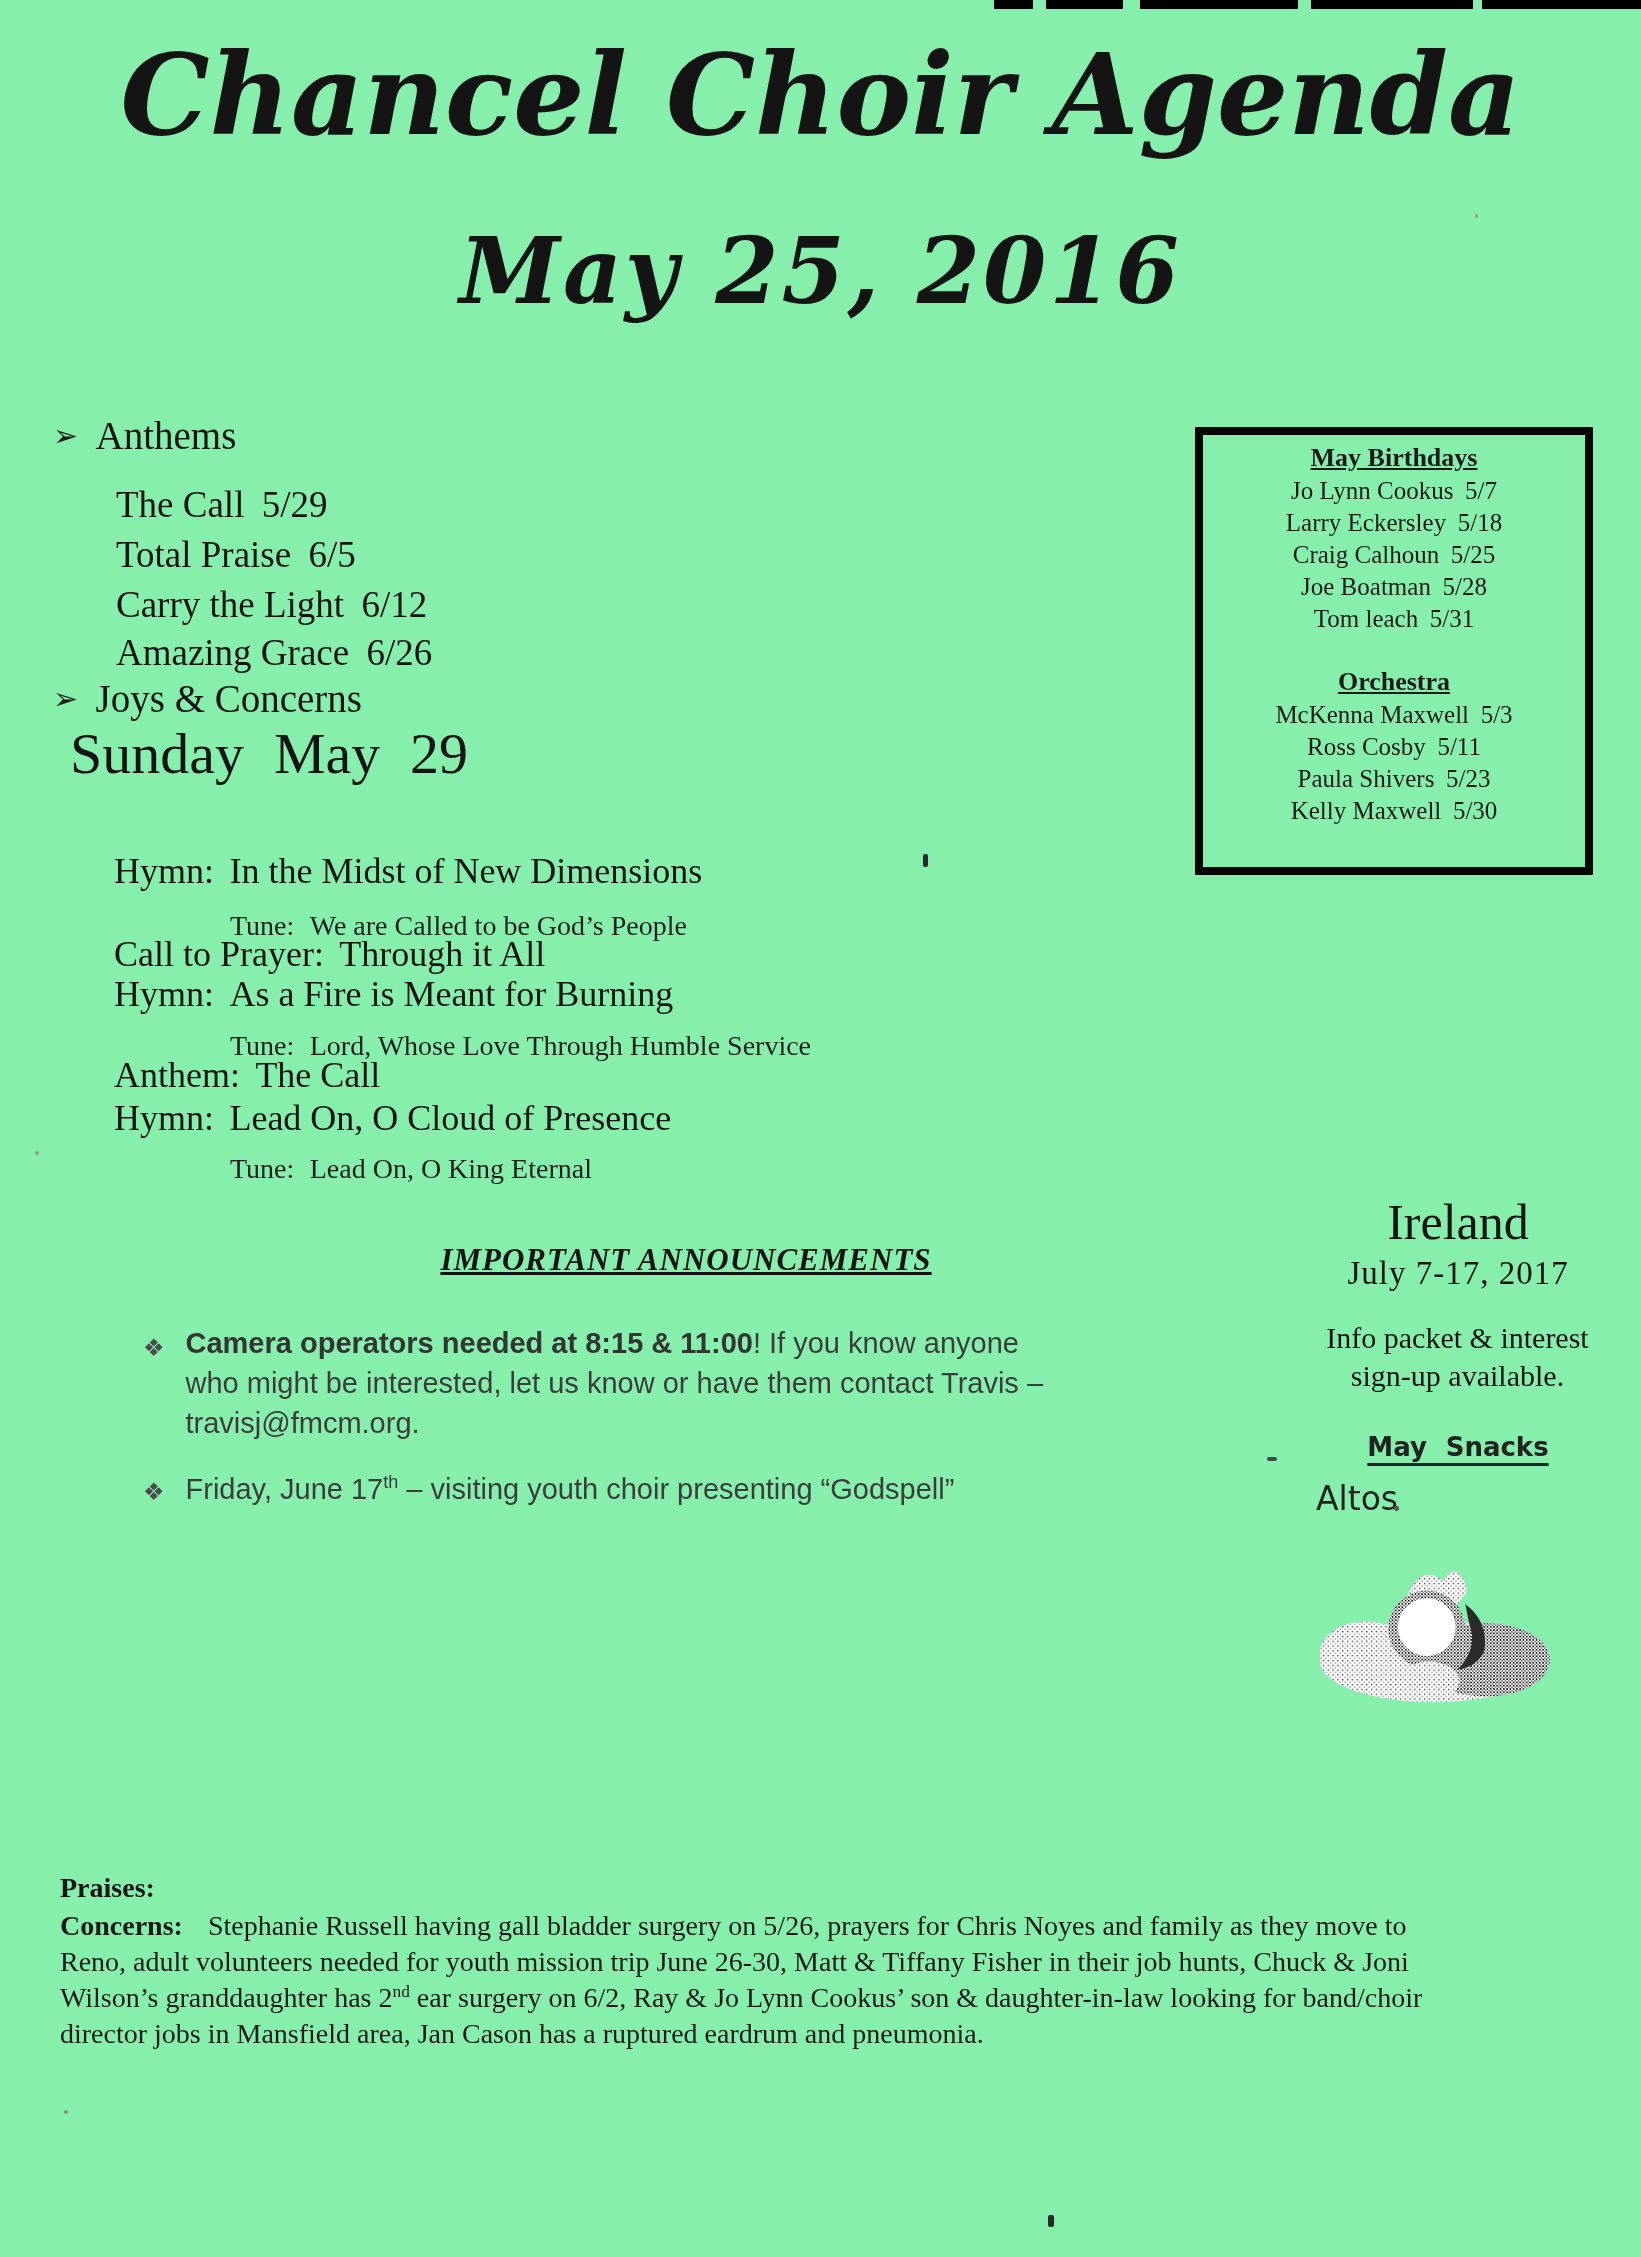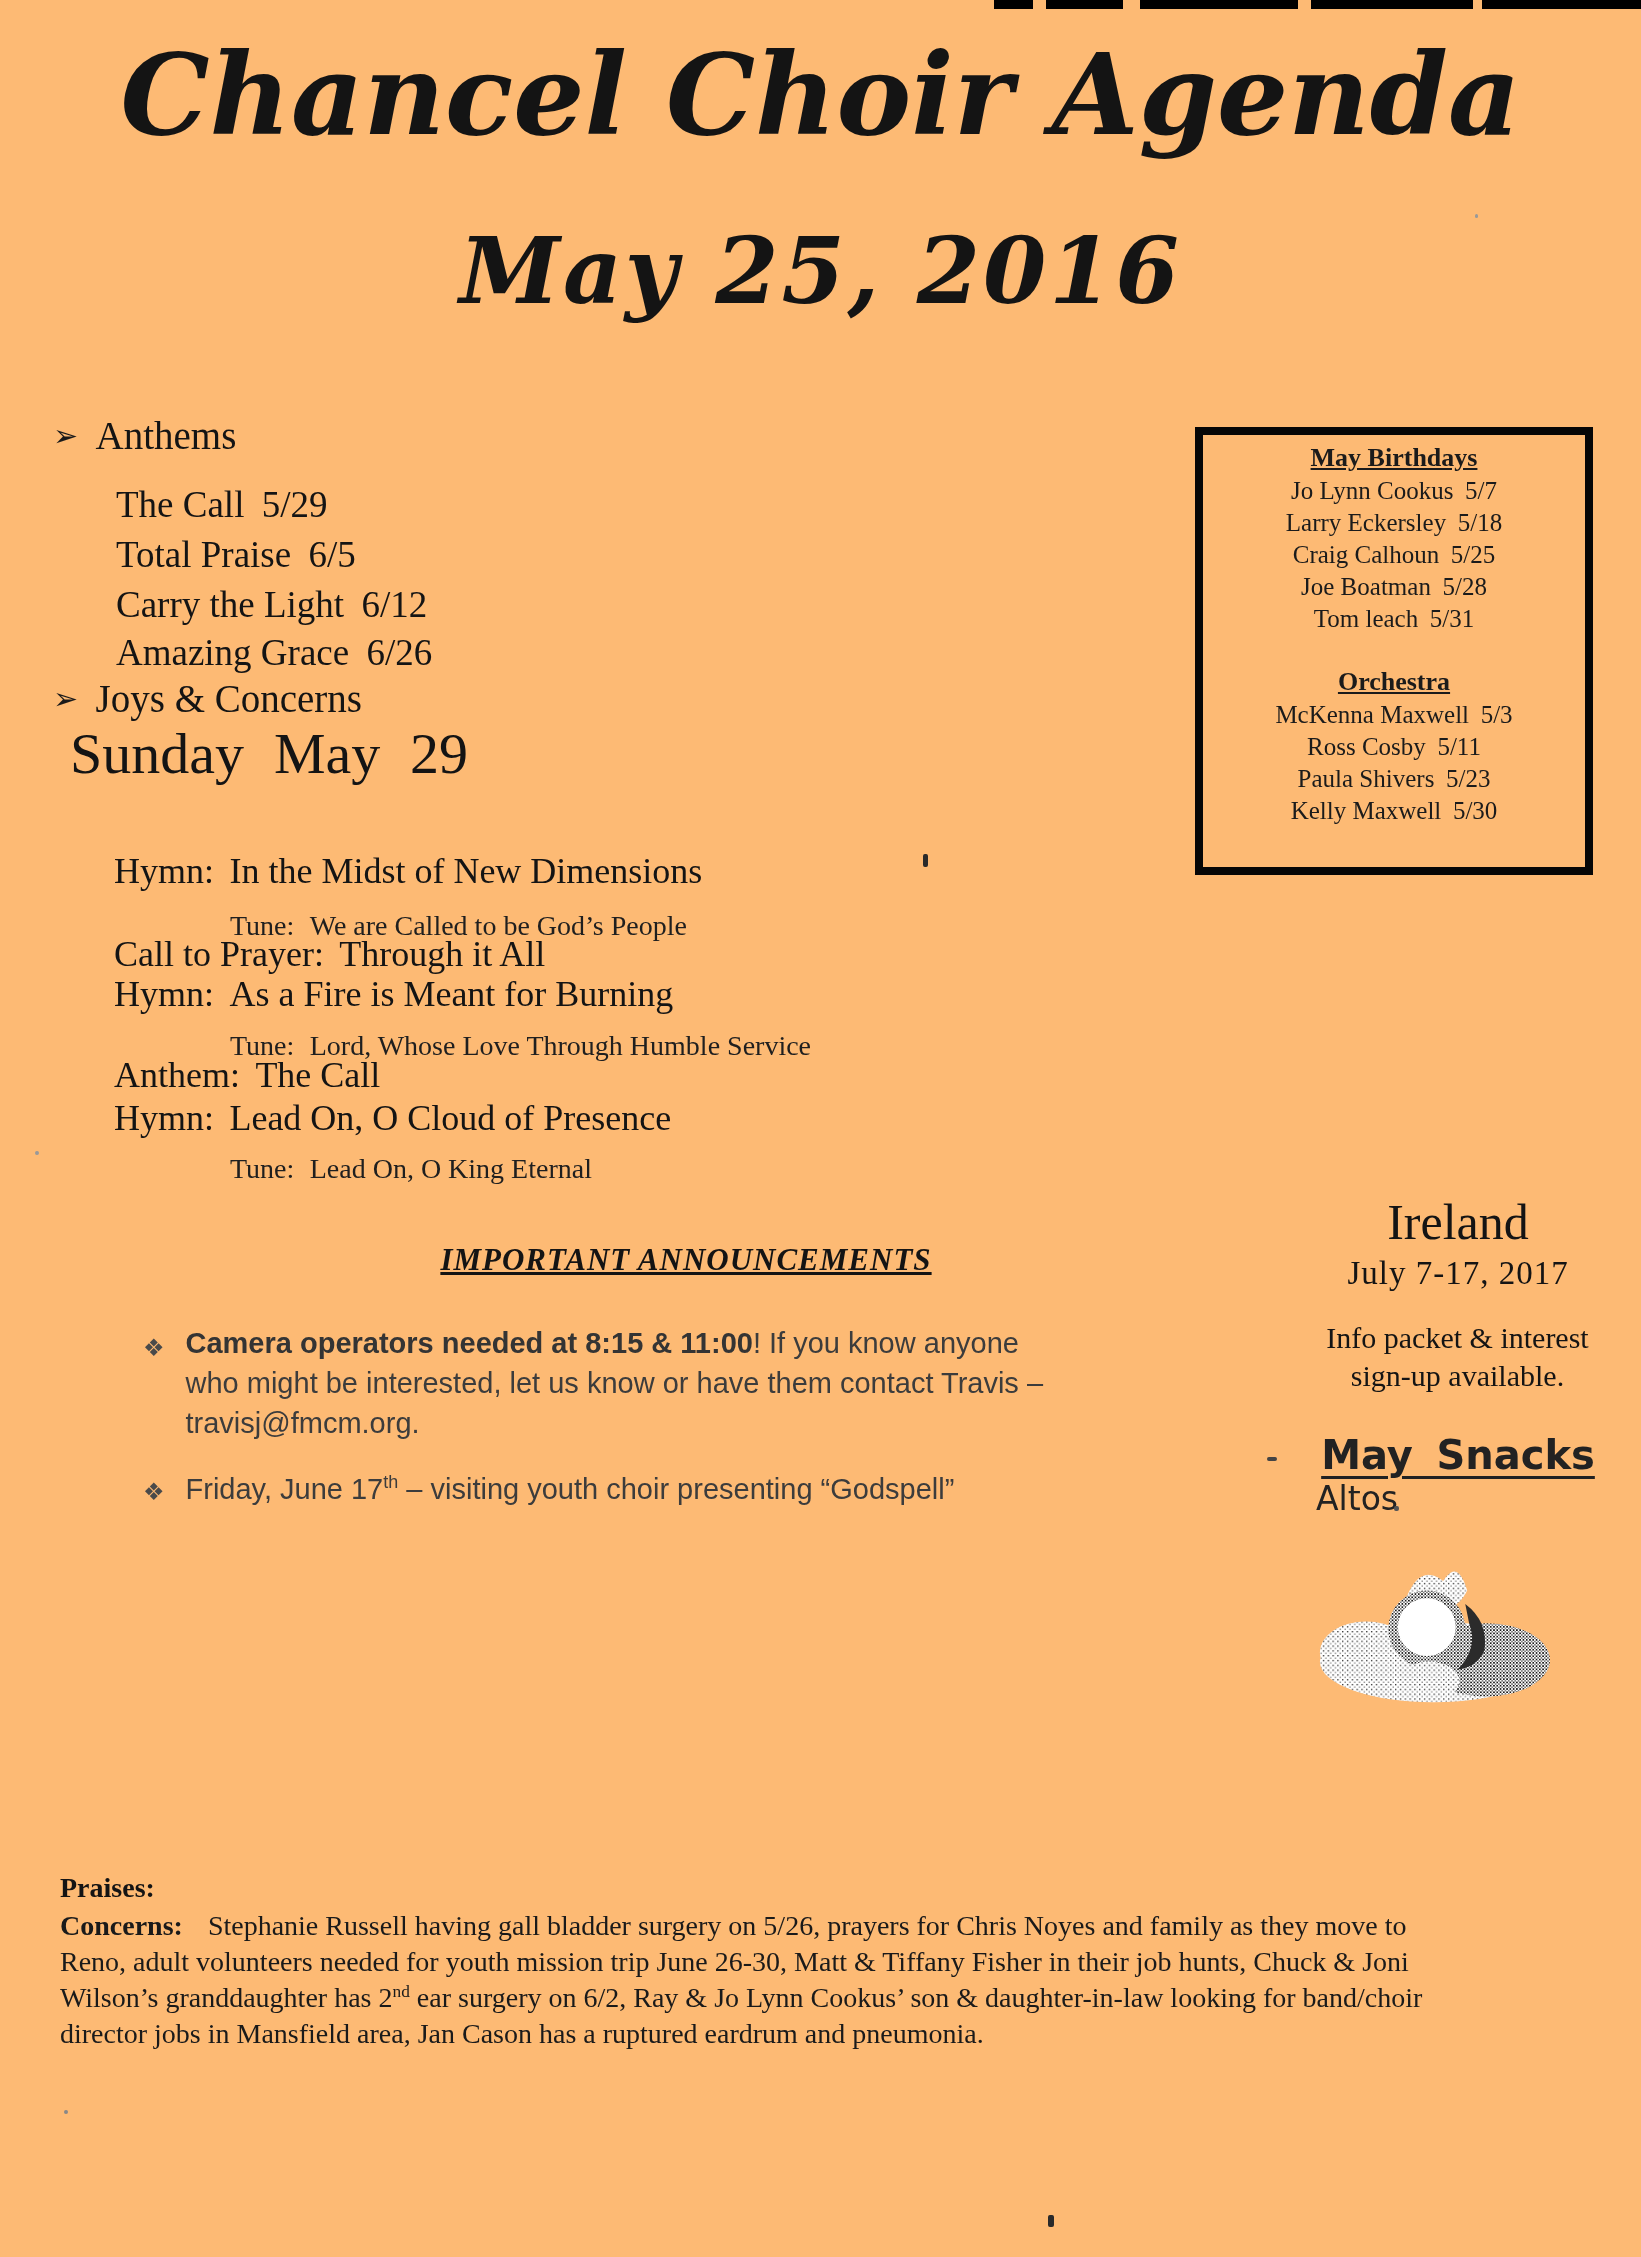--- a/index.html
+++ b/index.html
@@ -1,17 +1,17 @@
 <!DOCTYPE html>
 <html><head>
 <meta charset="utf-8">
 <style>
   html,body { margin:0; padding:0; background:#ffffff; }
   .page {
-    position:relative; width:1641px; height:2257px; background:#fdba74;
+    position:relative; width:1641px; height:2257px; background:#86efac;
     overflow:hidden; font-family:"Liberation Serif", serif; color:#141414;
   }
   .abs { position:absolute; }
   .nowrap { white-space:nowrap; }
 
   
   .script { font-family:"DejaVu Serif", serif; font-style:italic; font-weight:700; white-space:nowrap; }
   .title1 { left:0; right:0; top:29px; text-align:center; font-size:112px; }
   .title2 { left:0; right:0; top:218px; text-align:center; font-size:91px; letter-spacing:2.9px; }
 
@@ -53,21 +53,21 @@
   sup.sp { font-size:0.62em; vertical-align:super; line-height:0; }
 
   
   .ireland-title { left:1284px; width:348px; top:1193px; text-align:center; font-size:50px; }
   .ireland-dates { left:1284px; width:348px; top:1255px; text-align:center; font-size:33px; letter-spacing:1px; }
   .ireland-info  { left:1274px; width:367px; top:1319px; text-align:center; font-size:30px; line-height:38px; }
 
   
   .snacks-hd {
     left:1284px; width:348px; top:1432px; text-align:center;
-    font-family:"DejaVu Sans", sans-serif; font-weight:bold; font-size:40px;
+    font-family:"DejaVu Sans", sans-serif; font-weight:bold; font-size:26px;
     text-decoration:underline; text-decoration-thickness:2.9px; text-underline-offset:6.8px;
     word-spacing:9.7px; color:#222;
   }
   .snacks-who { left:1316px; top:1479px; font-family:"DejaVu Sans", sans-serif; font-weight:normal; font-size:33px; color:#222; }
   .snack-art { left:1313px; top:1554px; }
 
   
   .praises { left:60px; top:1872px; font-size:28px; font-weight:bold; }
   .concerns { left:60px; top:1908px; font-size:28px; line-height:36px; color:#1a1a1a; }
   .concerns .line { white-space:nowrap; }

